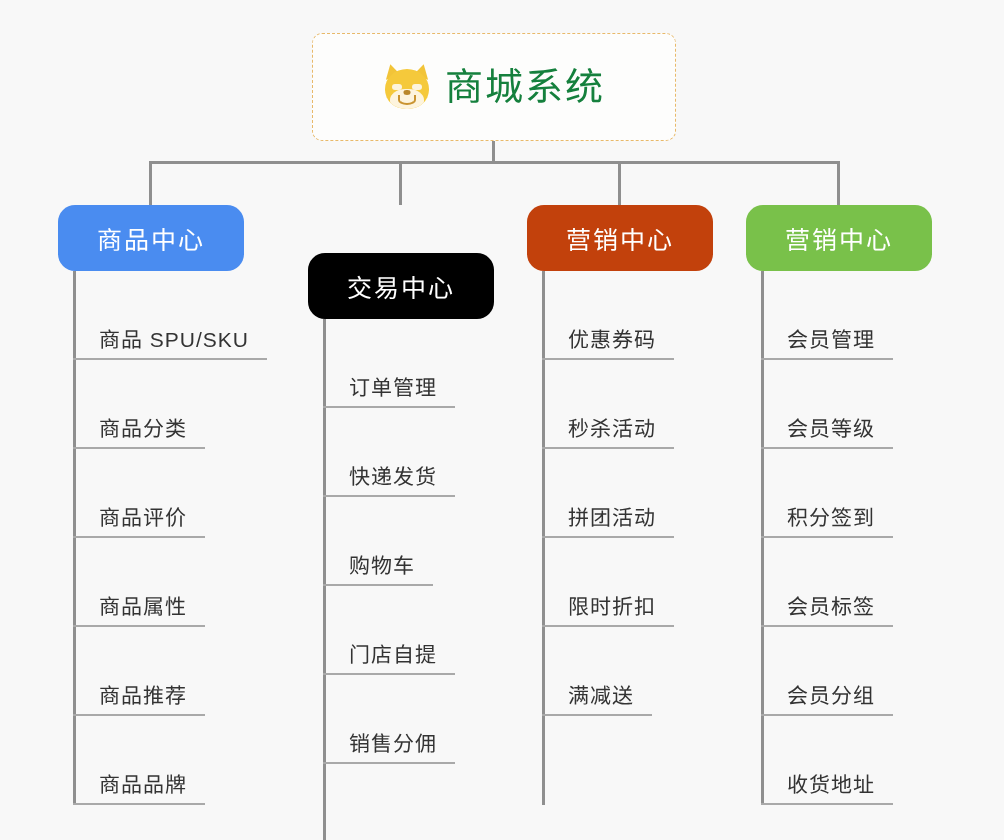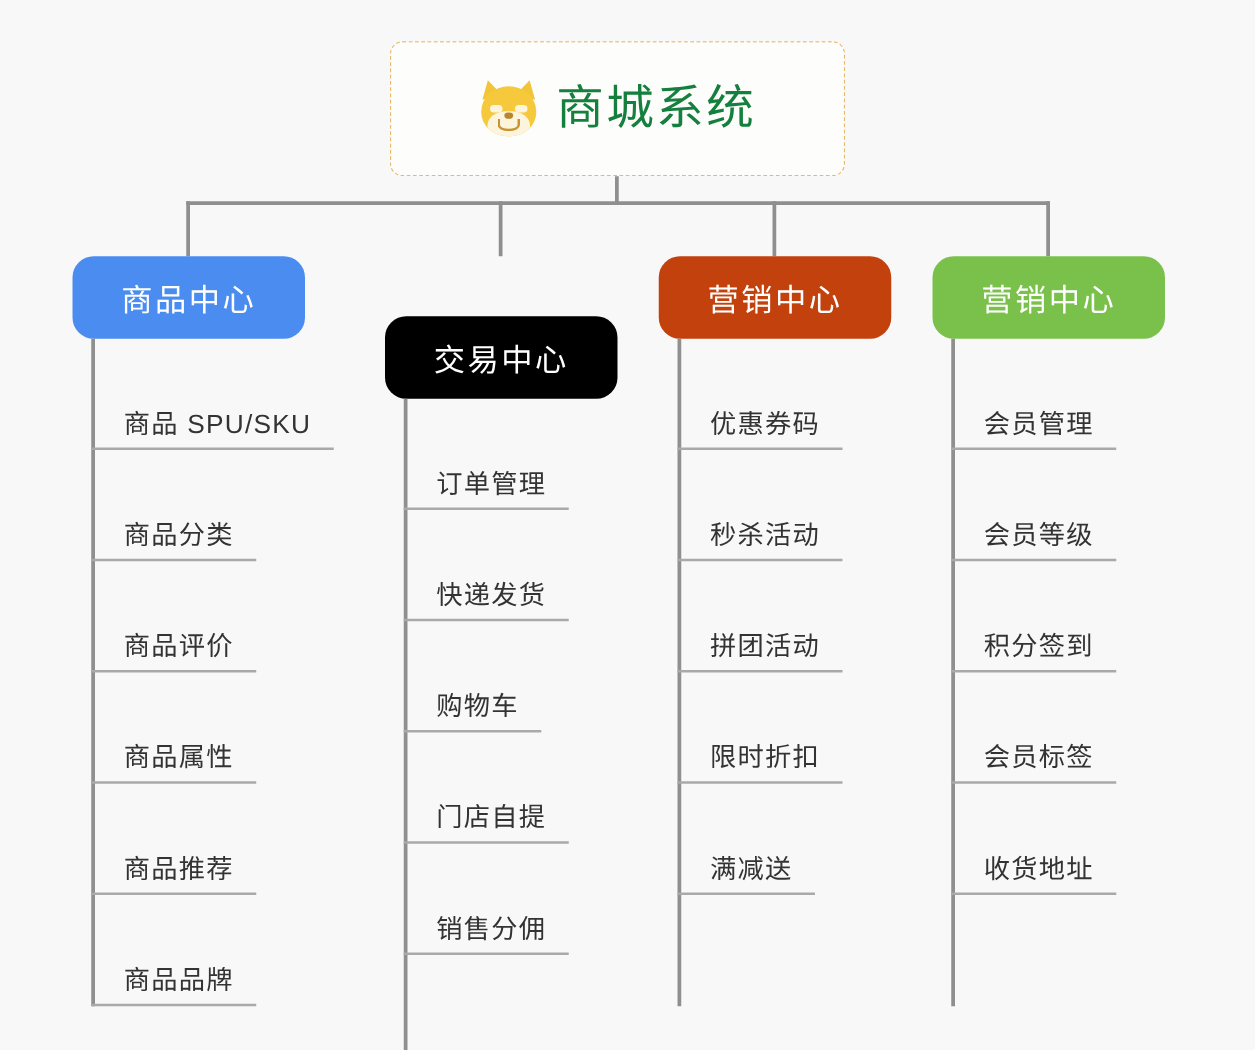--- a/index.html
+++ b/index.html
@@ -299,18 +299,21 @@
       <div class="leaf">
           <span class="leaf-inner"><span class="leaf-label">会员等级</span></span>
         </div>
       <div class="leaf">
           <span class="leaf-inner"><span class="leaf-label">积分签到</span></span>
         </div>
       <div class="leaf">
           <span class="leaf-inner"><span class="leaf-label">会员标签</span></span>
         </div>
       <div class="leaf">
+          <span class="leaf-inner"><span class="leaf-label">会员分组</span></span>
+        </div>
+      <div class="leaf">
           <span class="leaf-inner"><span class="leaf-label">收货地址</span></span>
         </div>
     </div>
   </div>
 
 </div>
 
 </body></html>

